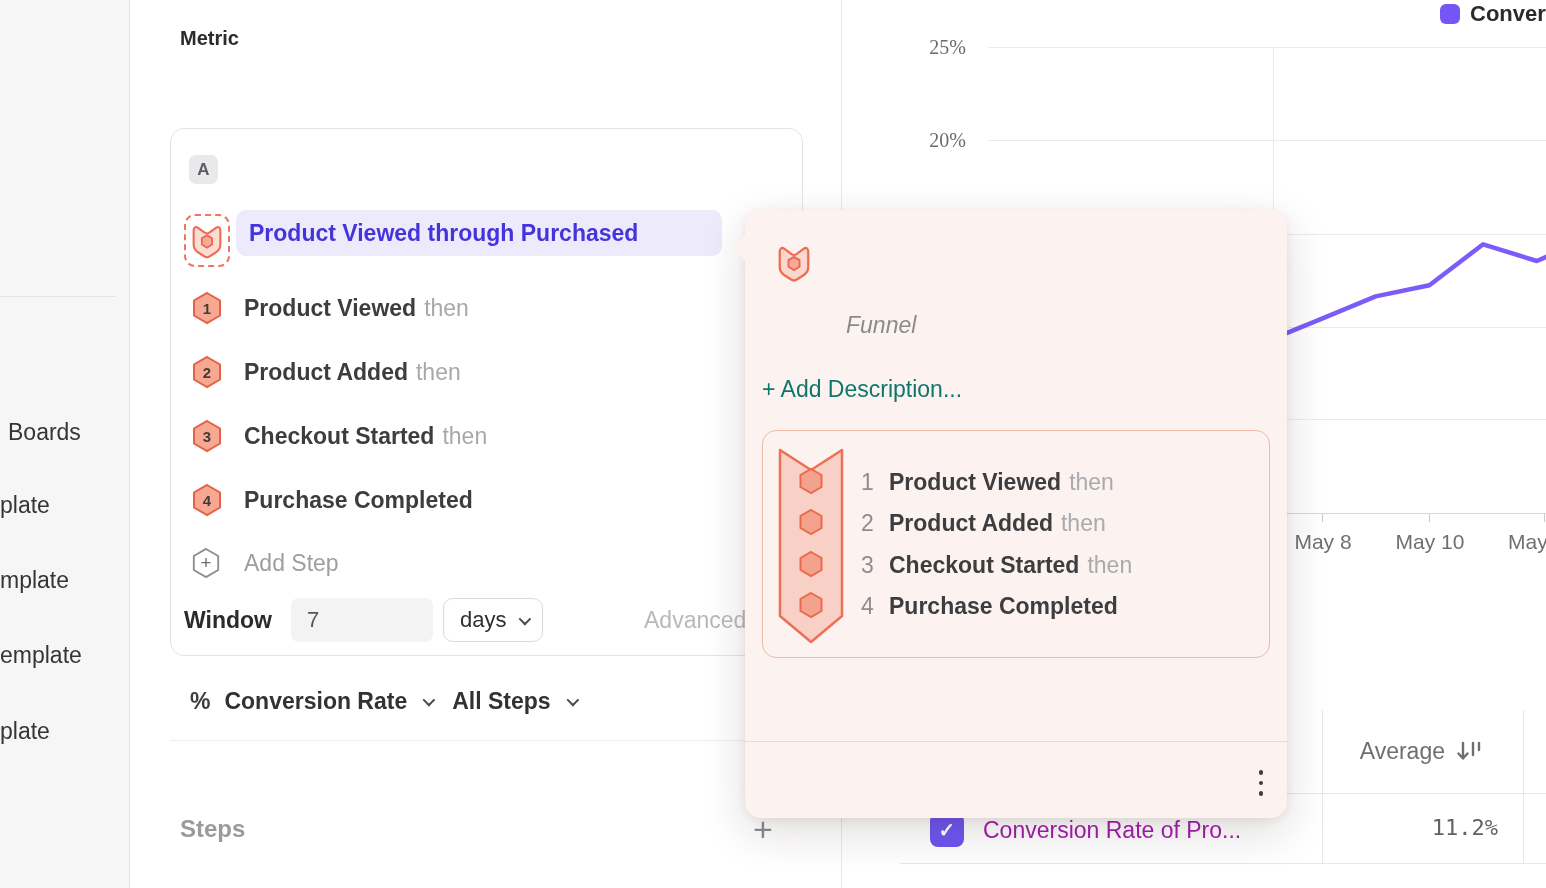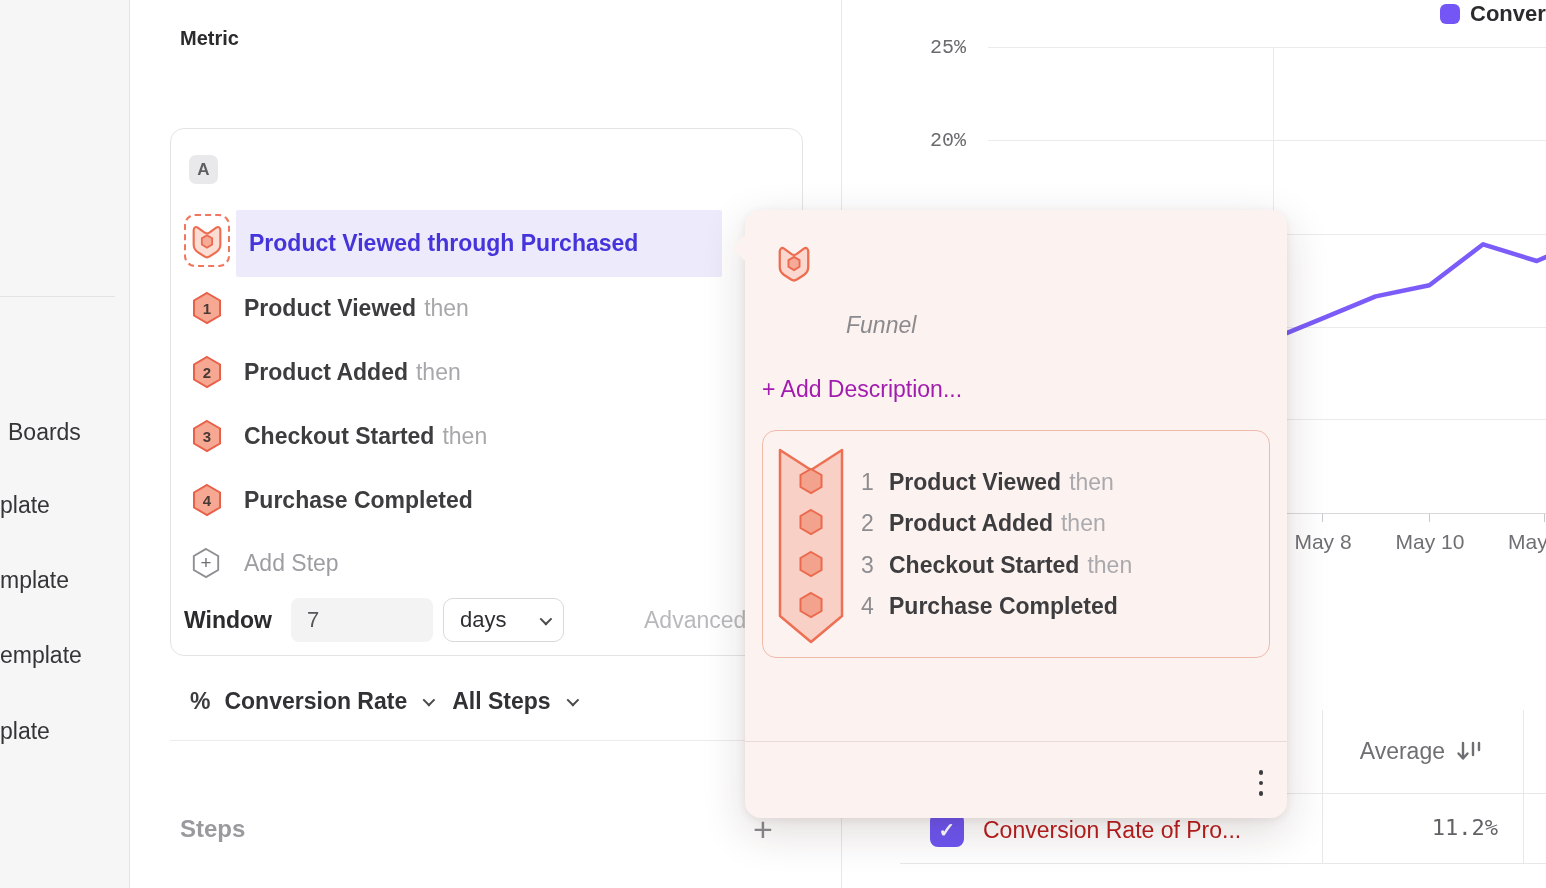--- a/index.html
+++ b/index.html
@@ -15,75 +15,75 @@
 
   
   .panel-divider { left:841px; top:0; width:1px; height:888px; background:#e7e7ea; z-index:1; }
   .metric-heading { left:180px; top:27px; font-size:20px; font-weight:700; color:#2b2b2e; }
 
   .metric-card { left:170px; top:128px; width:633px; height:528px; border:1px solid #e4e4e7; border-radius:14px; background:#fff; z-index:10; }
   .a-badge { left:18px; top:26px; width:29px; height:29px; background:#e9e9eb; border-radius:7px; color:#5f5f63; font-size:17px; font-weight:700; display:flex; align-items:center; justify-content:center; }
   .card-title { left:61px; top:28px; font-size:23px; color:#9b9b9f; white-space:nowrap; }
 
   .sel-icon { left:13px; top:85px; width:46px; height:53px; border:2px dashed #f0765d; border-radius:11px; display:flex; align-items:center; justify-content:center; cursor:pointer; }
-  .sel-pill { left:65px; top:81px; width:486px; height:67px; background:#eceafb; border-radius:2px; display:flex; align-items:center; padding-left:13px; font-size:23px; font-weight:600; color:#4534da; cursor:pointer; white-space:nowrap; }
+  .sel-pill { left:65px; top:81px; width:486px; height:46px; background:#eceafb; border-radius:10px; display:flex; align-items:center; padding-left:13px; font-size:23px; font-weight:600; color:#4534da; cursor:pointer; white-space:nowrap; }
 
   .step-row { left:20px; width:560px; height:34px; display:flex; align-items:center; cursor:pointer; }
   .step-row svg { flex:0 0 auto; }
   .step-name { margin-left:21px; font-size:23px; font-weight:600; color:#3d3d40; white-space:pre; }
   .step-then { margin-left:8px; font-size:23px; color:#a8a8ac; }
   .hex-num { font-family:"Liberation Sans",sans-serif; font-size:15px; font-weight:700; fill:#4a3a36; }
 
   .add-step { left:20px; top:418px; width:300px; height:32px; display:flex; align-items:center; cursor:pointer; }
   .add-step-label { margin-left:23px; font-size:23px; color:#9e9ea2; }
 
   .window-label { left:13px; top:478px; font-size:23px; font-weight:600; color:#2b2b2e; }
   .window-input { left:120px; top:469px; width:142px; height:44px; background:#f3f3f4; border:none; border-radius:8px; font-size:22px; color:#55555a; padding-left:16px; font-family:"Liberation Sans",sans-serif; }
-  .days-select { left:272px; top:469px; width:121px; height:44px; background:#fff; border:1.5px solid #d9d9dd; border-radius:10px; display:flex; align-items:center; justify-content:space-between; padding:0 14px 0 16px; font-size:22px; color:#2f2f33; cursor:pointer; }
+  .days-select { left:272px; top:469px; width:100px; height:44px; background:#fff; border:1.5px solid #d9d9dd; border-radius:10px; display:flex; align-items:center; justify-content:space-between; padding:0 14px 0 16px; font-size:22px; color:#2f2f33; cursor:pointer; }
   .advanced-link { left:473px; top:478px; font-size:23px; color:#b9b9bd; cursor:pointer; }
 
   .chev { display:inline-block; width:9px; height:9px; border-right:2.2px solid #4a4a4e; border-bottom:2.2px solid #4a4a4e; transform:rotate(45deg) translateY(-2px); }
 
   .measure-row { left:190px; top:686px; height:30px; display:flex; align-items:center; gap:10px; z-index:9; }
   .measure-symbol { font-size:23px; font-weight:600; color:#3d3d40; }
   .measure-label { margin-left:4px; font-size:23px; font-weight:700; color:#323236; cursor:pointer; }
   .measure-chev { margin:0 6px; cursor:pointer; }
   .section-divider { left:170px; top:740px; width:640px; height:1px; background:#ececee; z-index:9; }
   .filter-label { left:180px; top:815px; font-size:24px; font-weight:700; color:#9a9a9e; }
   .filter-plus { left:753px; top:810px; font-size:34px; font-weight:400; color:#8a8a8e; cursor:pointer; }
 
   
   .legend { left:1440px; top:1px; display:flex; align-items:center; gap:10px; z-index:3; }
   .legend-swatch { width:20px; height:20px; border-radius:6px; background:#7456f6; }
   .legend-label { font-size:22px; font-weight:600; color:#2b2b2e; white-space:nowrap; }
 
-  .ytick { width:66px; text-align:right; font-family:Liberation Mono, monospace; font-size:20px; color:#6b6b6f; z-index:3; }
+  .ytick { width:66px; text-align:right; font-family:Liberation Serif, serif; font-size:20px; color:#6b6b6f; z-index:3; }
   .gridline-h { left:988px; width:558px; height:1px; background:#ebebee; z-index:1; }
   .gridline-v { left:1273px; top:47px; width:1px; height:466px; background:#ebebee; z-index:1; }
   .axis-x { left:988px; top:513px; width:558px; height:1px; background:#d9d9dc; z-index:2; }
   .tickmark { top:514px; width:1px; height:8px; background:#c9c9cd; z-index:2; }
   .xtick { top:530px; font-size:21px; color:#707074; white-space:nowrap; z-index:3; }
   #chart-line { left:0; top:0; z-index:6; pointer-events:none; }
 
   
   .tbl-vline { top:710px; width:1px; height:153px; background:#e8e8eb; z-index:4; }
   .tbl-hline { left:900px; width:646px; height:1px; background:#e8e8eb; z-index:4; }
   .tbl-header { left:1280px; top:738px; width:165px; text-align:right; font-size:23px; color:#6f6f73; z-index:4; cursor:pointer; }
   .sort-icon { left:1455px; top:740px; z-index:4; cursor:pointer; }
   .row-checkbox { left:930px; top:813px; width:34px; height:34px; background:#6d55f2; border-radius:8px; display:flex; align-items:center; justify-content:center; color:#fff; font-size:20px; font-weight:700; z-index:4; cursor:pointer; }
-  .row-label { left:983px; top:817px; width:310px; font-size:23px; color:#b91c1c; white-space:nowrap; overflow:hidden; z-index:4; }
+  .row-label { left:983px; top:817px; width:310px; font-size:23px; color:#a21caf; white-space:nowrap; overflow:hidden; z-index:4; }
   .row-value { left:1350px; top:815px; width:148px; text-align:right; font-family:"DejaVu Sans Mono", monospace; font-size:22px; color:#626266; z-index:4; }
 
   
   .popover { left:745px; top:210px; width:542px; height:608px; background:#fcf2ef; border-radius:16px; box-shadow:0 14px 44px rgba(60,30,22,.16), 0 2px 8px rgba(60,30,22,.08); z-index:60; }
   .popover-arrow { left:-9px; top:28px; width:20px; height:20px; background:#fcf2ef; transform:rotate(45deg); border-radius:3px; }
   .pop-icon { left:28px; top:34px; }
   .pop-title { left:101px; top:19px; width:400px; font-size:25px; font-weight:700; color:#3a3a3e; line-height:39px; }
   .pop-subtitle { left:101px; top:102px; font-size:23px; color:#8b8b8f;font-style:italic; }
-  .pop-adddesc { left:17px; top:166px; font-size:23px; color:#a21caf; cursor:pointer; }
+  .pop-adddesc { left:17px; top:166px; font-size:23px; color:#0f766e; cursor:pointer; }
 
   .pop-steps-box { left:17px; top:220px; width:508px; height:228px; border:1.5px solid #f0baa9; border-radius:14px; }
   .pop-banner { left:15px; top:13px; }
   .pop-step-row { left:98px; width:390px; height:30px; display:flex; align-items:center; }
   .pop-step-num { width:22px; font-size:23px; color:#8d8d91; }
   .pop-step-name { margin-left:6px; font-size:23px; font-weight:600; color:#3d3d40; white-space:pre; }
   .pop-step-then { margin-left:8px; font-size:23px; color:#aaaaae; }
   .pop-divider { left:0; top:531px; width:542px; height:1px; background:#ead9d4; }
   .kebab { left:503px; top:552px; width:26px; height:42px; display:flex; flex-direction:column; align-items:center; justify-content:center; gap:6px; cursor:pointer; }
   .kebab i { width:4.5px; height:4.5px; border-radius:50%; background:#3d3d40; }

